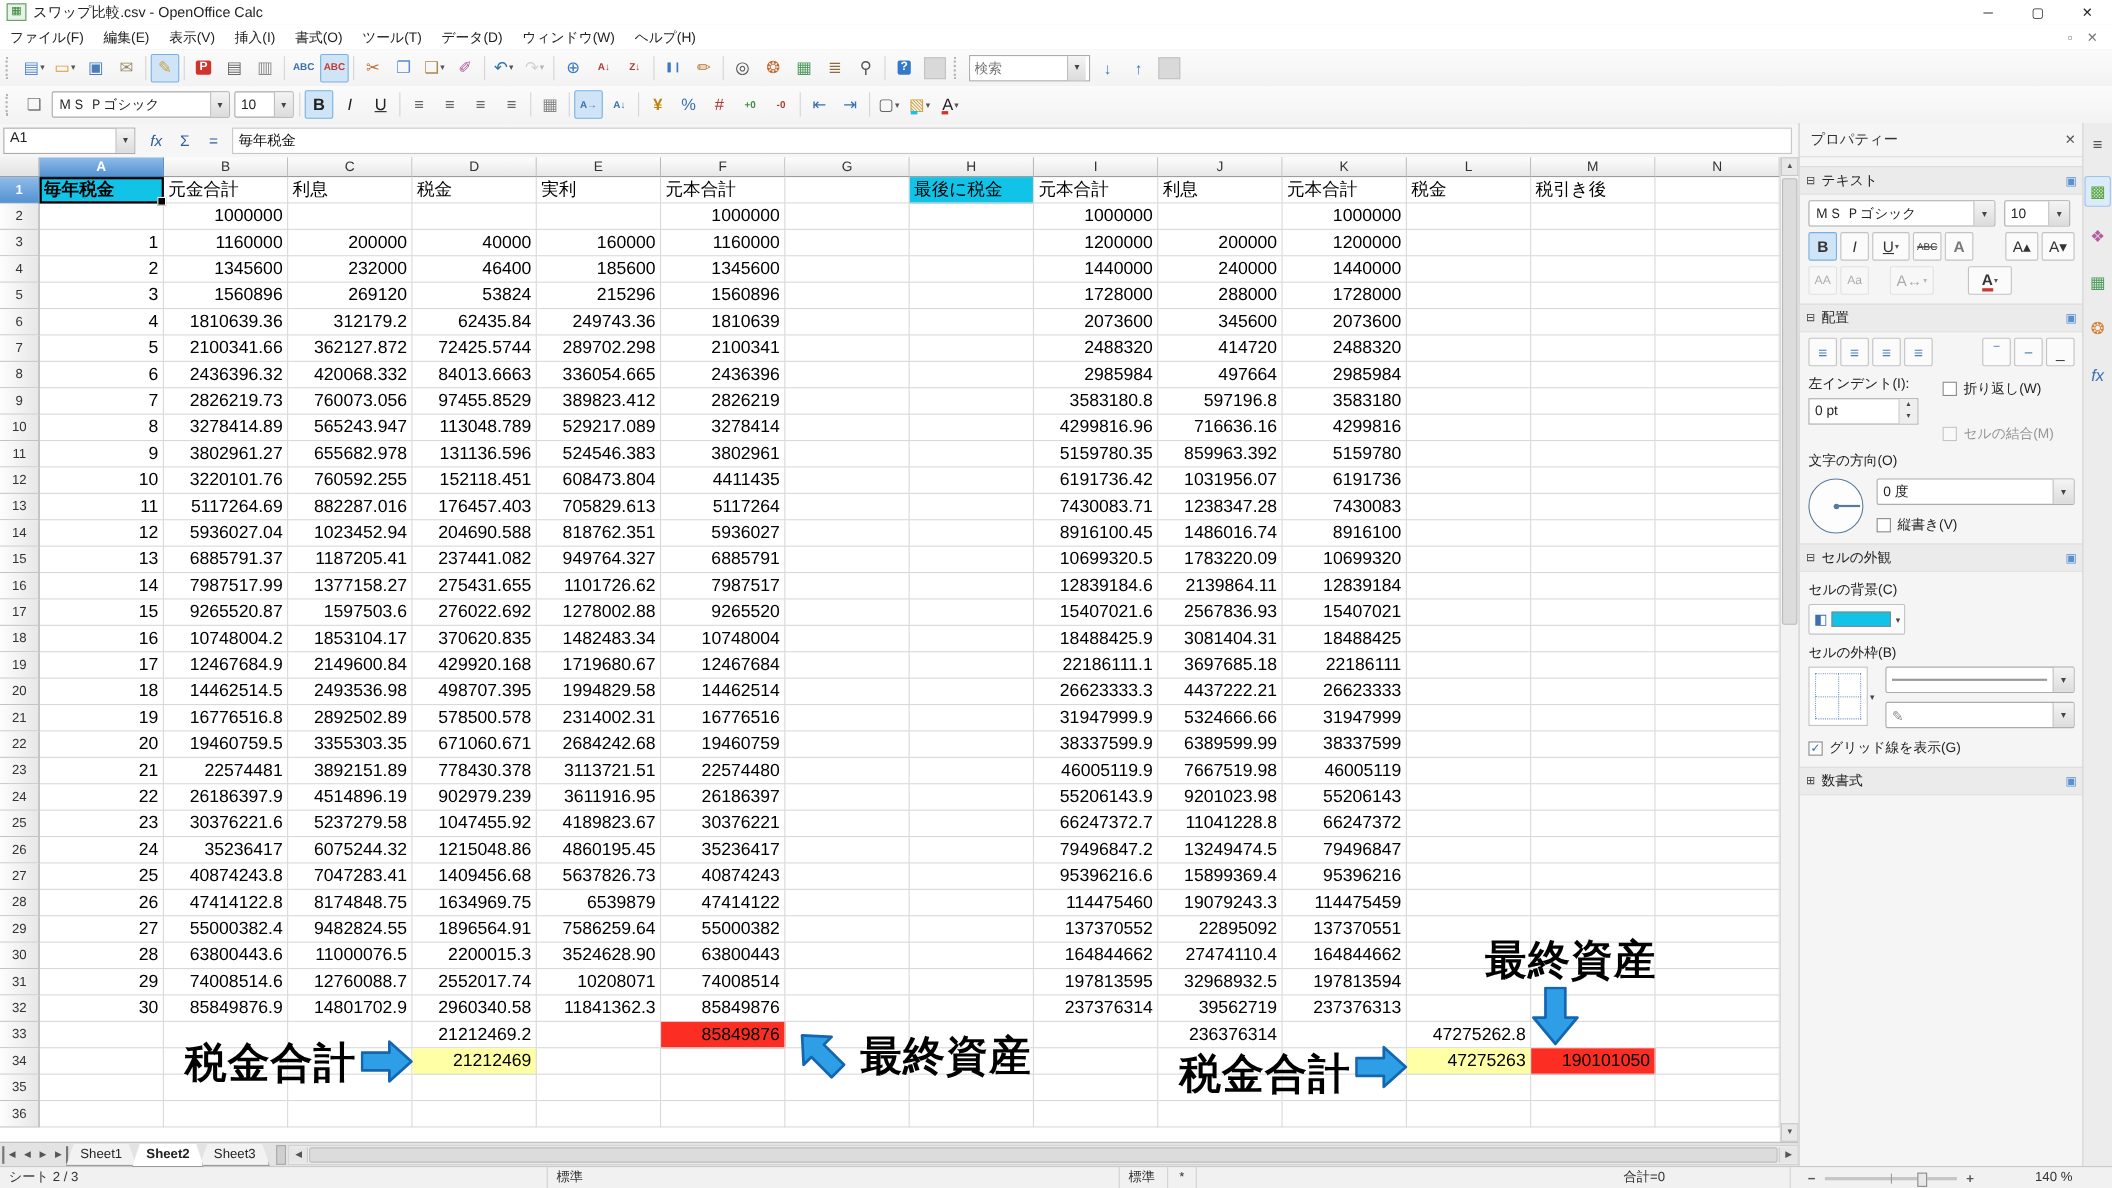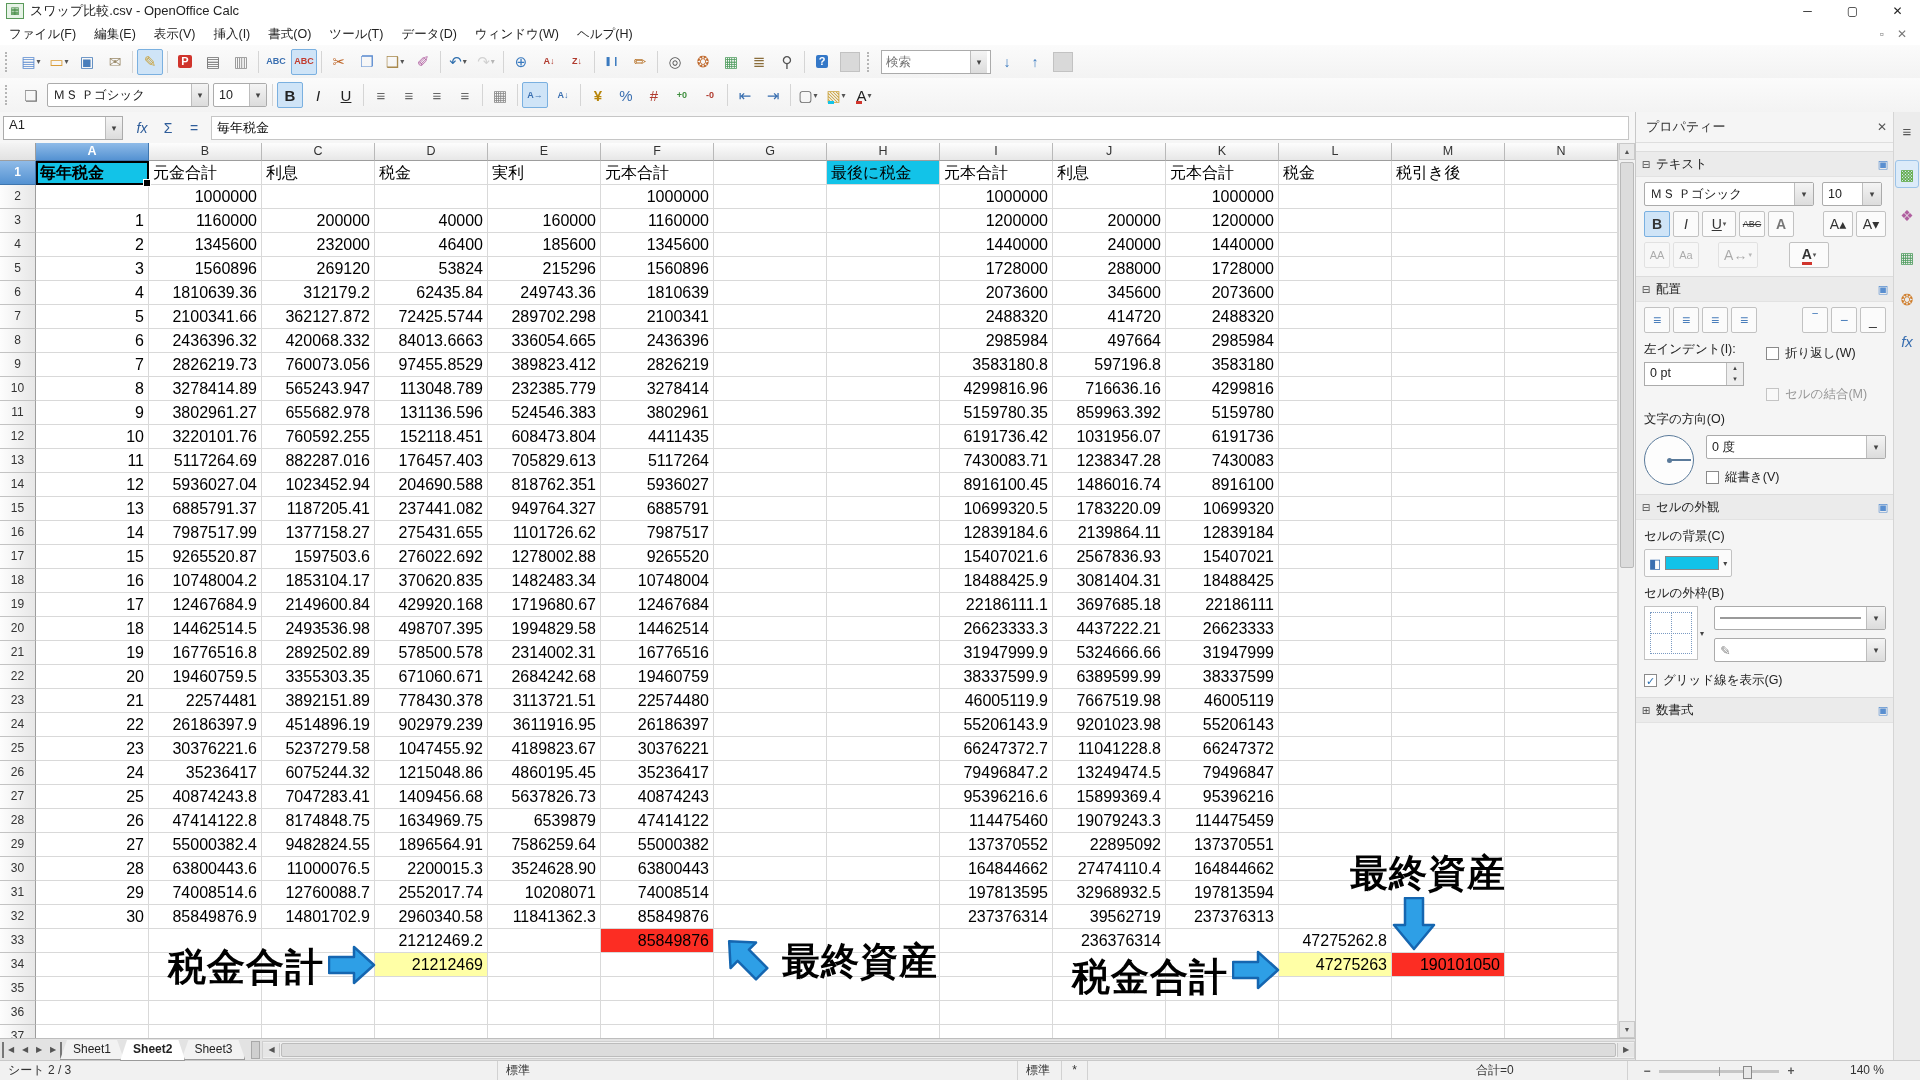--- a/index.html
+++ b/index.html
@@ -550,21 +550,21 @@
         <div class="cell"></div>
         <div class="cell"></div>
         <div class="cell"></div>
       </div>
       <div class="grow">
         <div class="rowhdr">10</div>
         <div class="cell num">8</div>
         <div class="cell num">3278414.89</div>
         <div class="cell num">565243.947</div>
         <div class="cell num">113048.789</div>
-        <div class="cell num">232385.779</div>
+        <div class="cell num">529217.089</div>
         <div class="cell num">3278414</div>
         <div class="cell"></div>
         <div class="cell"></div>
         <div class="cell num">4299816.96</div>
         <div class="cell num">716636.16</div>
         <div class="cell num">4299816</div>
         <div class="cell"></div>
         <div class="cell"></div>
         <div class="cell"></div>
       </div>
@@ -988,37 +988,20 @@
         <div class="cell"></div>
         <div class="cell"></div>
         <div class="cell"></div>
         <div class="cell"></div>
         <div class="cell"></div>
         <div class="cell"></div>
         <div class="cell"></div>
       </div>
       <div class="grow">
         <div class="rowhdr">36</div>
-        <div class="cell"></div>
-        <div class="cell"></div>
-        <div class="cell"></div>
-        <div class="cell"></div>
-        <div class="cell"></div>
-        <div class="cell"></div>
-        <div class="cell"></div>
-        <div class="cell"></div>
-        <div class="cell"></div>
-        <div class="cell"></div>
-        <div class="cell"></div>
-        <div class="cell"></div>
-        <div class="cell"></div>
-        <div class="cell"></div>
-      </div>
-      <div class="grow">
-        <div class="rowhdr">37</div>
         <div class="cell"></div>
         <div class="cell"></div>
         <div class="cell"></div>
         <div class="cell"></div>
         <div class="cell"></div>
         <div class="cell"></div>
         <div class="cell"></div>
         <div class="cell"></div>
         <div class="cell"></div>
         <div class="cell"></div>

